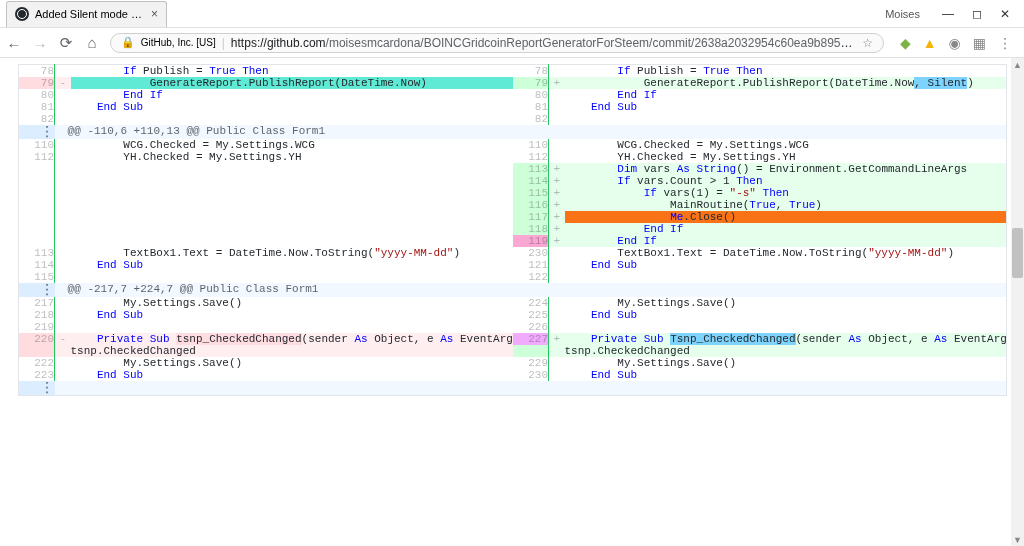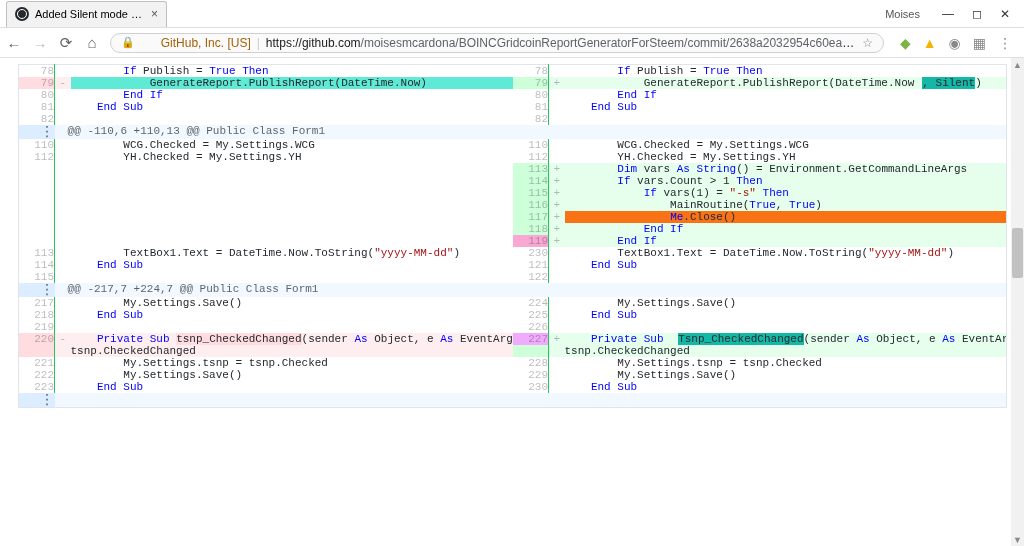--- a/index.html
+++ b/index.html
@@ -9,42 +9,42 @@
   .favicon { width: 14px; height: 14px; border-radius: 50%; background: #24292e; display: inline-block; position: relative; }
   .favicon::after { content: ""; position: absolute; inset: 2px; border: 1.5px solid #fff; border-radius: 50%; }
   .tabtitle { font-size: 11px; white-space: nowrap; overflow: hidden; text-overflow: ellipsis; max-width: 110px; }
   .tab-x { font-size: 12px; color: #555; }
   .winuser { margin-left: auto; font-size: 11px; color: #555; padding-right: 8px; }
   .winbtns { display: flex; gap: 18px; padding: 0 14px; color: #333; font-size: 12px; }
   .toolbar { height: 30px; display: flex; align-items: center; padding: 0 6px; gap: 10px; border-bottom: 1px solid #e0e0e0; }
   .navicon { width: 16px; height: 16px; display: flex; align-items: center; justify-content: center; color: #5f6368; font-size: 15px; }
   .addr { flex: 1; display: flex; align-items: center; gap: 6px; border: 1px solid #d0d0d0; border-radius: 14px; padding: 2px 10px; font-size: 12px; color: #202124; background: #fafafa; min-width: 0; }
   .lock { color: #0b8043; font-size: 11px; }
-  .ev { color: #a16207; font-size: 12px; white-space: nowrap; margin-left: 20px; }
+  .ev { color: #000000; font-size: 10px; white-space: nowrap; }
   .url { color: #202124; font-family: Arial; font-size: 12px; white-space: nowrap; overflow: hidden; text-overflow: ellipsis; min-width: 0; }
   .url .host { color: #202124; }
   .url .path { color: #5f6368; }
   .exticons { display: flex; gap: 12px; padding: 0 6px; color: #888; font-size: 14px; }
 
   .content { position: relative; height: 488px; overflow: hidden; }
   .scrollpad { position: absolute; right: 0; top: 0; bottom: 0; width: 13px; background: #f1f1f1; }
   .scrollthumb { position: absolute; right: 1px; top: 170px; width: 11px; height: 50px; background: #c1c1c1; border-radius: 2px; }
   .sarrow { position: absolute; right: 0; width: 13px; height: 13px; display: flex; align-items: center; justify-content: center; color: #888; font-size: 9px; }
   .sarrow.top { top: 0; } .sarrow.bot { bottom: 0; }
 
   .diff { padding: 6px 18px 0 18px; font-family: Consolas, "Courier New", monospace; font-size: 11px; color: #24292e; }
   .diff-table { width: 988px; border: 1px solid #e1e4e8; border-collapse: collapse; table-layout: fixed; }
   .diff-table td { padding: 0; vertical-align: top; }
   .lno { width: 36px; text-align: right; padding: 2px 8px 2px 0; color: rgba(27,31,35,.3); background: #fff; border-right: 1px solid #22c55e; user-select: none; font-size: 11px; }
   .sym { width: 16px; text-align: center; color: rgba(27,31,35,.3); font-size: 11px; }
   .code { padding: 2px 6px; white-space: pre; overflow: hidden; font-size: 11px; }
   .hunk td { background: #f1f8ff !important; color: rgba(27,31,35,.7); }
   .hunk .lno { background: #dbedff !important; color: rgba(27,31,35,.3); border-right-color: #dbedff; }
   .expand-icon { color: #586069; font-size: 14px; line-height: 1; }
-  .hl { background: #14b8a6; margin-left: 8px; }
+  .hl { background: #7dd3fc; }
   .hlr { background: #ffdce0; }
 
   .c-kw { color: #0000ff; }
   .c-str { color: #a31515; }
 </style>
 </head>
 <body>
 
 <div class="titlebar">
   <div class="tab">
@@ -273,28 +273,20 @@
           </tr>
           <tr>
             <td class="lno " style="background:#ffdce0"></td>
             <td class="sym" style="background:#ffeef0"></td>
             <td class="code" style="background:#ffeef0">tsnp.CheckedChanged</td>
             <td class="lno" style="background:#cdffd8"></td>
             <td class="sym" style="background:#e6ffed"></td>
             <td class="code" style="background:#e6ffed">tsnp.CheckedChanged</td>
           </tr>
           <tr>
-            <td class="lno ">221</td>
-            <td class="sym"></td>
-            <td class="code">        My.Settings.tsnp = tsnp.Checked</td>
-            <td class="lno">228</td>
-            <td class="sym"></td>
-            <td class="code">        My.Settings.tsnp = tsnp.Checked</td>
-          </tr>
-          <tr>
             <td class="lno ">222</td>
             <td class="sym"></td>
             <td class="code">        My.Settings.Save()</td>
             <td class="lno">229</td>
             <td class="sym"></td>
             <td class="code">        My.Settings.Save()</td>
           </tr>
           <tr>
             <td class="lno ">223</td>
             <td class="sym"></td>

